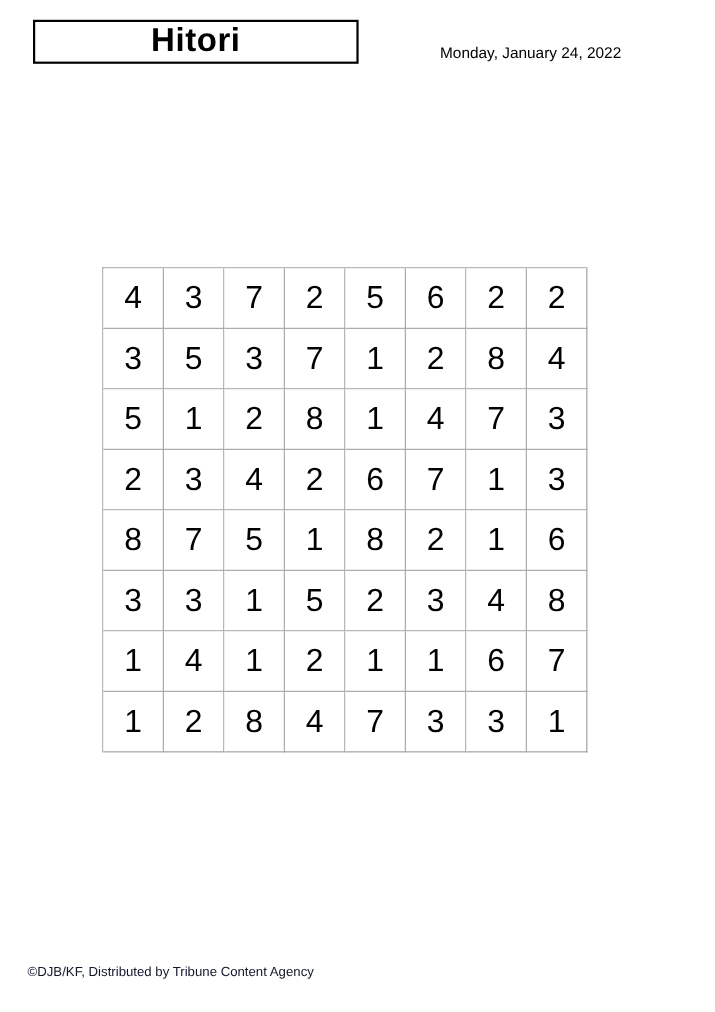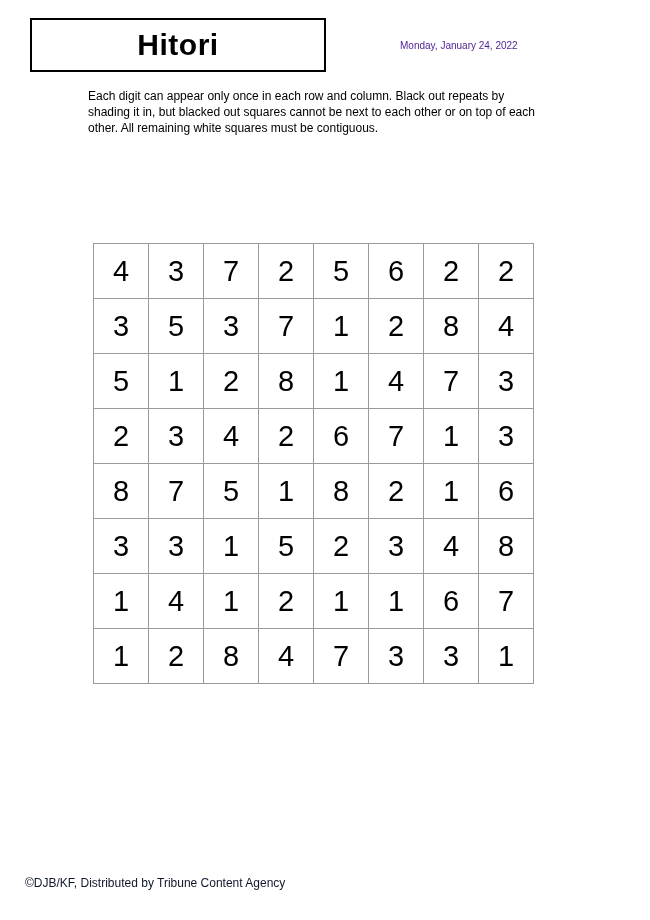--- a/index.html
+++ b/index.html
@@ -13,37 +13,36 @@
     width: 650px;
     height: 920px;
     background: #ffffff;
     overflow: hidden;
   }
   .title-box {
     position: absolute;
     left: 30px;
     top: 18px;
     width: 296px;
-    height: 54px;
+    height: 40px;
     border: 2px solid #000000;
     display: flex;
-    align-items: center;
     justify-content: center;
   }
   .title-box h1 {
     font-size: 30px;
     font-weight: bold;
     letter-spacing: 0.5px;
   }
   .date {
     position: absolute;
     top: 40px;
     left: 400px;
-    font-size: 10px;
-    color: #4c1d95;
+    font-size: 14px;
+    color: #000000;
   }
   .instructions {
     position: absolute;
     left: 88px;
     top: 88px;
     width: 452px;
     font-size: 12px;
     line-height: 1.35;
   }
   .instructions p + p {
@@ -86,21 +85,20 @@
 
 <div class="page">
 
   <div class="title-box">
     <h1>Hitori</h1>
   </div>
 
   <div class="date">Monday, January 24, 2022</div>
 
   <div class="instructions">
-    <p>Each digit can appear only once in each row and column. Black out repeats by shading it in, but blacked out squares cannot be next to each other or on top of each other. All remaining white squares must be contiguous.</p>
   </div>
 
   <div class="grid-wrap">
     <div class="hitori-grid">
         <div class="cell">4</div>
         <div class="cell">3</div>
         <div class="cell">7</div>
         <div class="cell">2</div>
         <div class="cell">5</div>
         <div class="cell">6</div>

